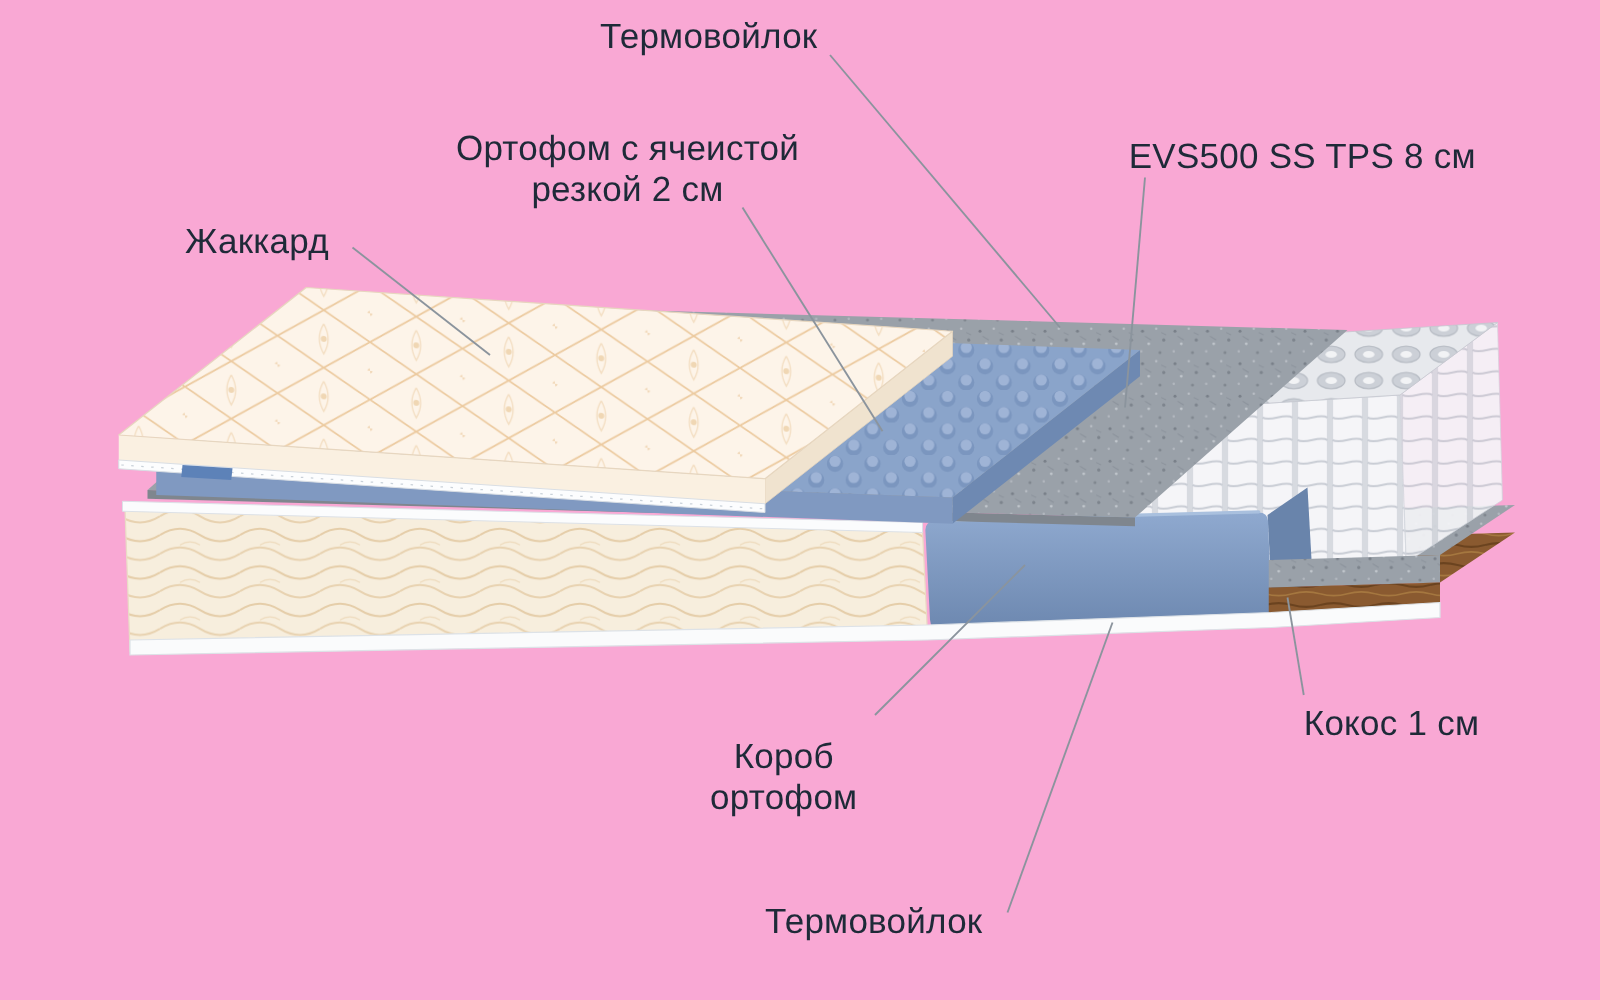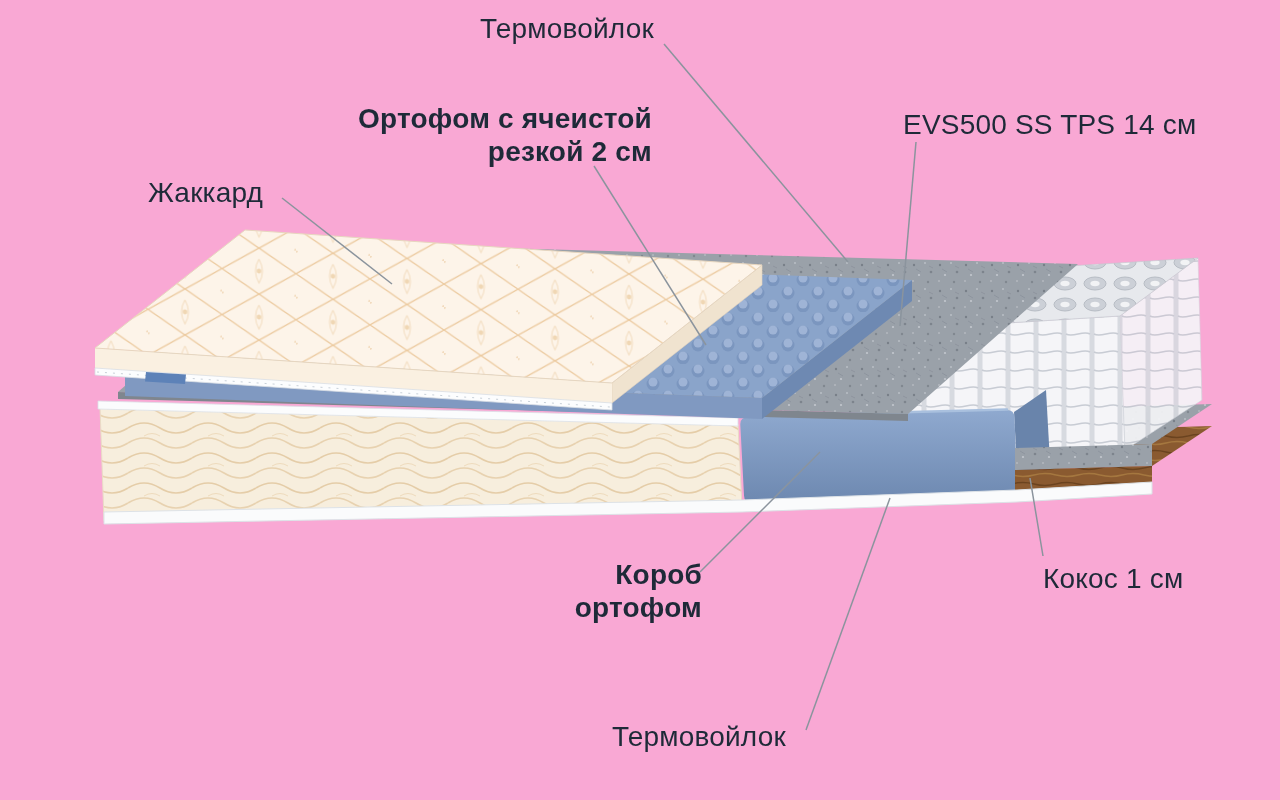--- a/index.html
+++ b/index.html
@@ -6,21 +6,21 @@
   .stage{
     position:relative;width:1280px;height:800px;background:#f9a8d4;
     overflow:hidden;font-family:"Liberation Sans",sans-serif;
   }
   .diagram-svg{position:absolute;left:0;top:0;}
   .label{
     position:absolute;
     font:400 28px/1.18 "Liberation Sans",sans-serif;
     color:#1e2a38;letter-spacing:.2px;white-space:pre-line;
   }
-  .label.center{text-align:right;font-weight:bold;}
+  .label.center{text-align:center;}
 </style>
 </head>
 <body>
 
 <div class="stage">
 
   <svg class="diagram-svg" width="1280" height="800" viewBox="0 0 1280 800">
     <defs>
       <pattern id="p-quilt" width="74" height="46" patternUnits="userSpaceOnUse" patternTransform="skewY(4)">
         <rect width="74" height="46" fill="#fdf4e9"></rect>
@@ -147,20 +147,20 @@
       <line x1="806" y1="730" x2="890" y2="498"></line>
     </g>
   </svg>
 
   <div class="label" style="left:480px;top:12px">Термовойлок</div>
 
   <div class="label center" style="left:352px;top:102px;width:300px">Ортофом с ячеистой резкой 2 см</div>
 
   <div class="label" style="left:148px;top:176px">Жаккард</div>
 
-  <div class="label" style="left:903px;top:108px">EVS500 SS TPS 14 см</div>
+  <div class="label" style="left:903px;top:108px">EVS500 SS TPS 8 см</div>
 
   <div class="label" style="left:1043px;top:562px">Кокос 1 см</div>
 
-  <div class="label center" style="left:552px;top:558px;width:150px">Короб ортофом</div>
+  <div class="label center" style="left:552px;top:588px;width:150px">Короб ортофом</div>
 
   <div class="label" style="left:612px;top:720px">Термовойлок</div>
 </div>
 
 </body></html>

